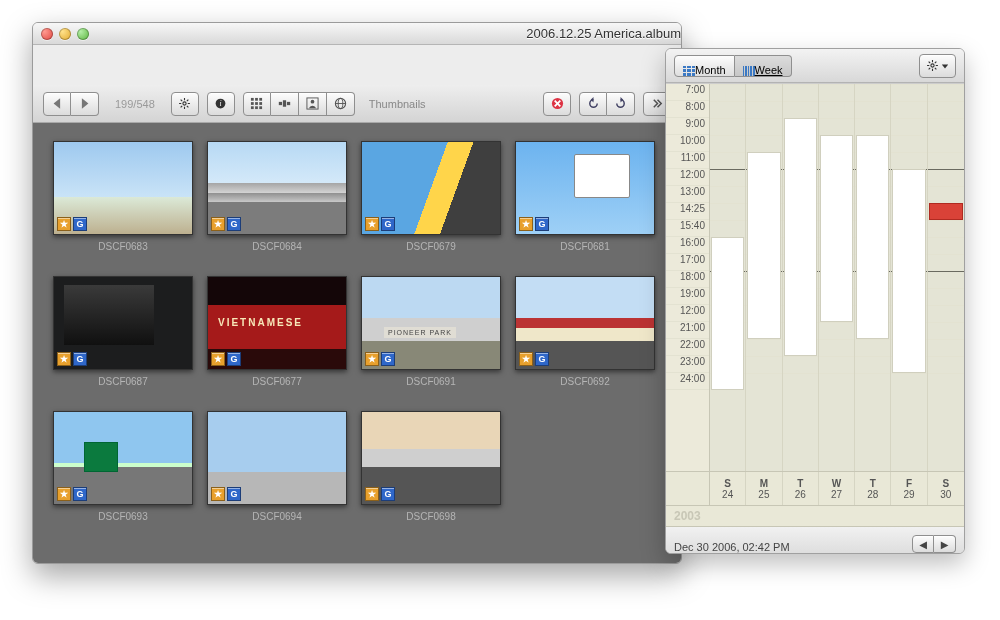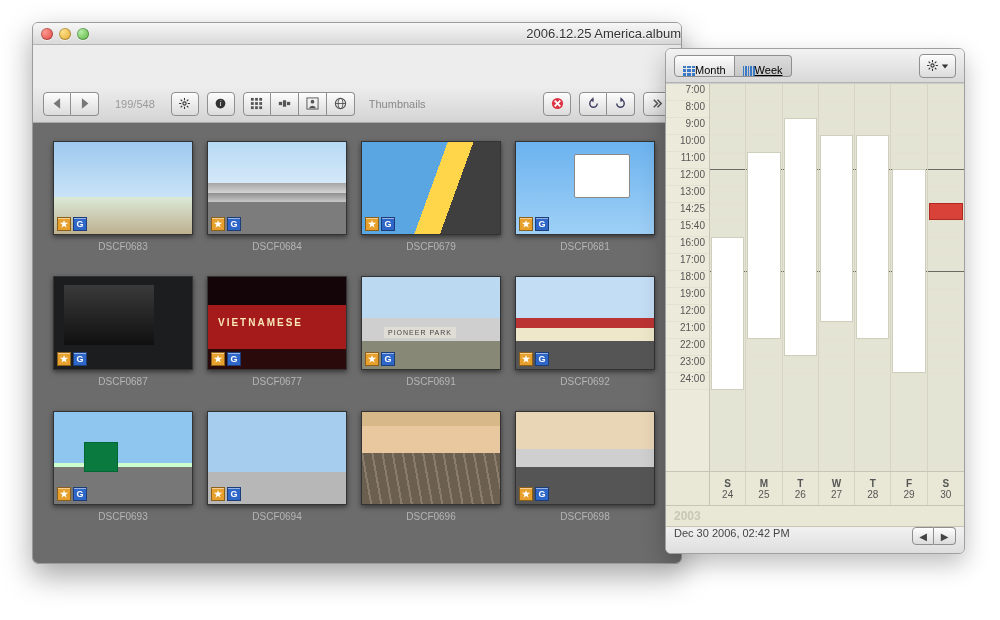--- a/index.html
+++ b/index.html
@@ -124,21 +124,21 @@
   .day-header .corner { border-right:1px solid #c7c6b5; }
   .day-header .dh { border-right:1px solid #d6d5c3; display:flex; flex-direction:column; align-items:center; justify-content:center; font-size:10px; }
   .day-header .dh:last-child { border-right:none; }
   .day-header .dh .dow { font-weight:bold; color:#555; }
   .day-header .dh .dnum { color:#555;text-align:center; }
 
   .month-row { height:22px; background:#e9e8d7; display:flex; align-items:center; padding-left:8px; gap:8px; border-top:1px solid #c7c6b5; border-bottom:1px solid #c7c6b5; }
   .month-row .yr { color:#c8c7b6; font-weight:bold; font-size:12px; }
   .month-row .mn { color:#444; font-weight:bold; font-size:11px;margin-top:44px; }
 
-  .status-row { height:26px; background:linear-gradient(#f1f1f1,#dedede); display:flex; align-items:flex-start; padding:0 8px; font-size:11px; color:#444; }
+  .status-row { height:26px; background:linear-gradient(#f1f1f1,#dedede); display:flex; align-items:flex-end; padding:0 8px; font-size:11px; color:#444; }
   .status-row .nav { margin-left:auto; display:flex; }
   .status-row .nav .tb-btn { min-width:22px; height:18px; font-size:10px; }
 
   .side-tabs { position:absolute; right:-20px; top:56px; width:20px; display:flex; flex-direction:column; }
   .side-tab { writing-mode:vertical-rl; font-size:10px; padding:10px 2px; background:linear-gradient(to left,#f6f6f6,#e3e3e3); border:1px solid #a6a6a6; border-left:none; border-bottom:none; color:#444; cursor:pointer; text-align:center; }
   .side-tab:last-child { border-bottom:1px solid #a6a6a6; }
   .side-tab.active { background:linear-gradient(to left,#cfe3ff,#a9ccf7); }
 </style>
 </head>
 <body>
@@ -342,29 +342,20 @@
           <div class="thumb-label">DSCF0693</div>
         </div>
         <div class="thumb-cell">
           <div class="thumb pole">
             <div class="badges">
               <div class="badge star">★</div>
               <div class="badge g">G</div>
             </div>
           </div>
           <div class="thumb-label">DSCF0694</div>
-        </div>
-        <div class="thumb-cell">
-          <div class="thumb tracks">
-            <div class="badges">
-              <div class="badge star">★</div>
-              <div class="badge g">G</div>
-            </div>
-          </div>
-          <div class="thumb-label">DSCF0696</div>
         </div>
         <div class="thumb-cell">
           <div class="thumb train">
             <div class="badges">
               <div class="badge star">★</div>
               <div class="badge g">G</div>
             </div>
           </div>
           <div class="thumb-label">DSCF0698</div>
         </div>

